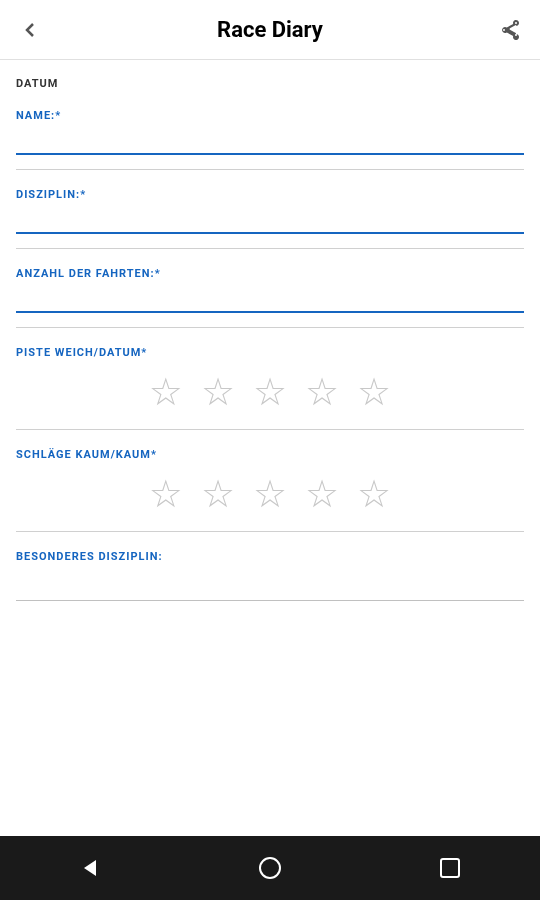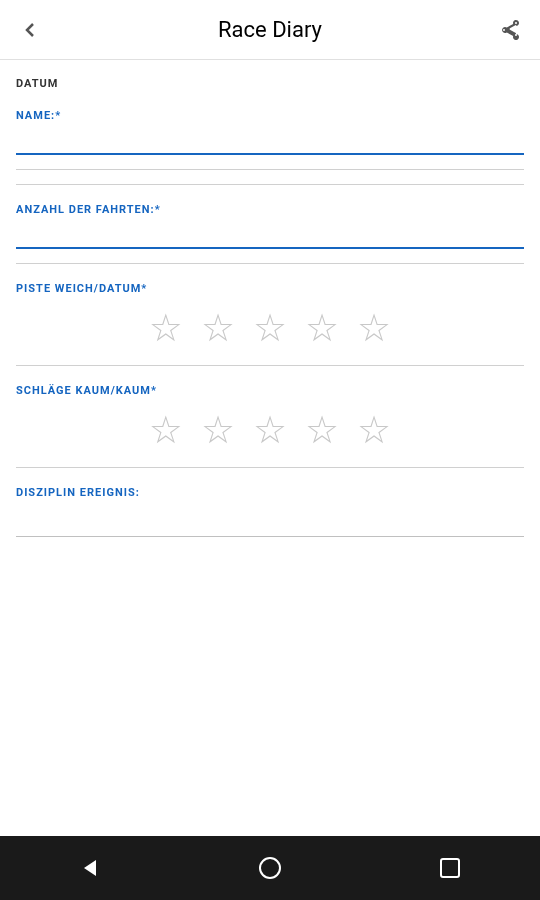--- a/index.html
+++ b/index.html
@@ -24,21 +24,21 @@
       align-items: center;
       justify-content: space-between;
       padding: 0 16px;
       height: 60px;
       background: #ffffff;
       border-bottom: 1px solid #e0e0e0;
     }
 
     .header-title {
       font-size: 22px;
-      font-weight: normal;
+      font-weight: bold;
       color: #000000;
       text-align: center;
       flex: 1;
     }
 
     .header-icon {
       width: 28px;
       height: 28px;
       display: flex;
       align-items: center;
@@ -192,20 +192,24 @@
   <div class="datum-section">
     <span class="datum-label">DATUM</span>
   </div>
 
   <div class="form-field">
     <label class="field-label">NAME:*</label>
     <input type="text" class="field-input" value="" style="">
   </div>
   <div class="field-divider"></div>
 
+  <div class="form-field">
+    <label class="field-label">DISZIPLIN:*</label>
+    <input type="text" class="field-input" value="" style="">
+  </div>
   <div class="field-divider"></div>
 
   <div class="form-field">
     <label class="field-label">ANZAHL DER FAHRTEN:*</label>
     <input type="text" class="field-input" value="" style="">
   </div>
   <div class="field-divider"></div>
 
   <div class="rating-section">
     <label class="field-label">PISTE WEICH/DATUM*</label>
@@ -225,21 +229,21 @@
       <span class="star">☆</span>
       <span class="star">☆</span>
       <span class="star">☆</span>
       <span class="star">☆</span>
       <span class="star">☆</span>
     </div>
   </div>
   <div class="field-divider"></div>
 
   <div class="besonderes-section">
-    <label class="field-label">DISZIPLIN EREIGNIS:</label>
+    <label class="field-label">BESONDERES DISZIPLIN:</label>
     <input type="text" class="besonderes-input" value="" style="">
   </div>
 
   <div style="height: 30px;"></div>
 
 </div>
 
 <div class="bottom-nav">
   <div class="nav-btn">
     <svg width="24" height="24" viewBox="0 0 24 24">

